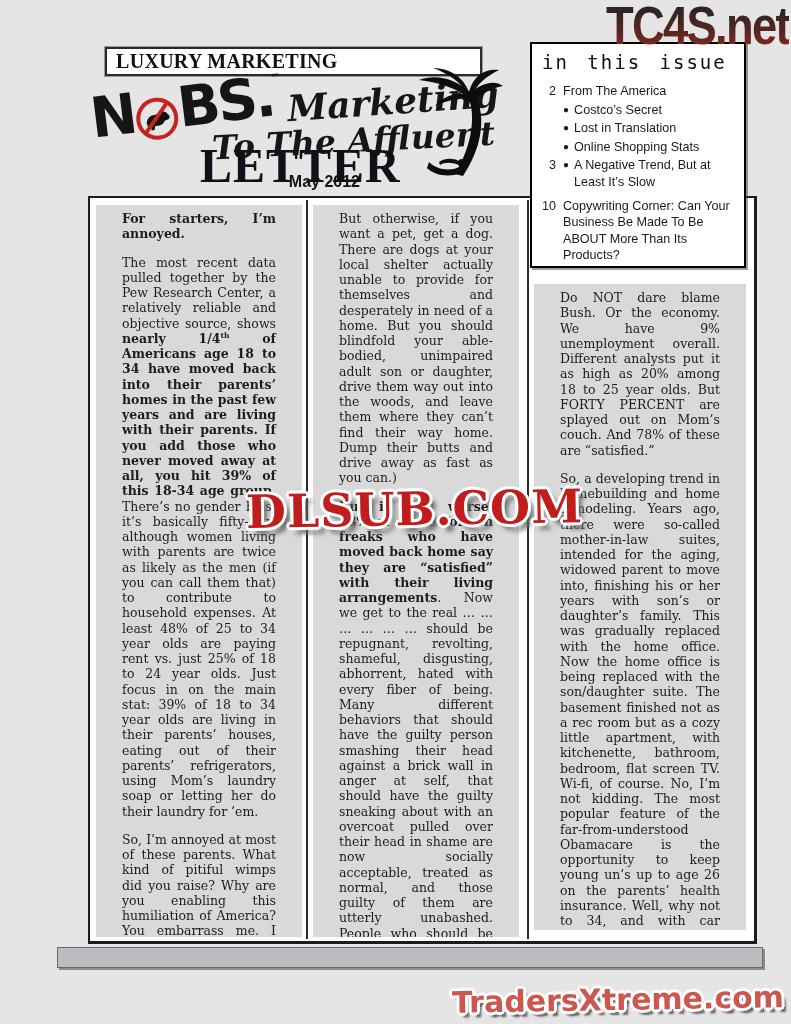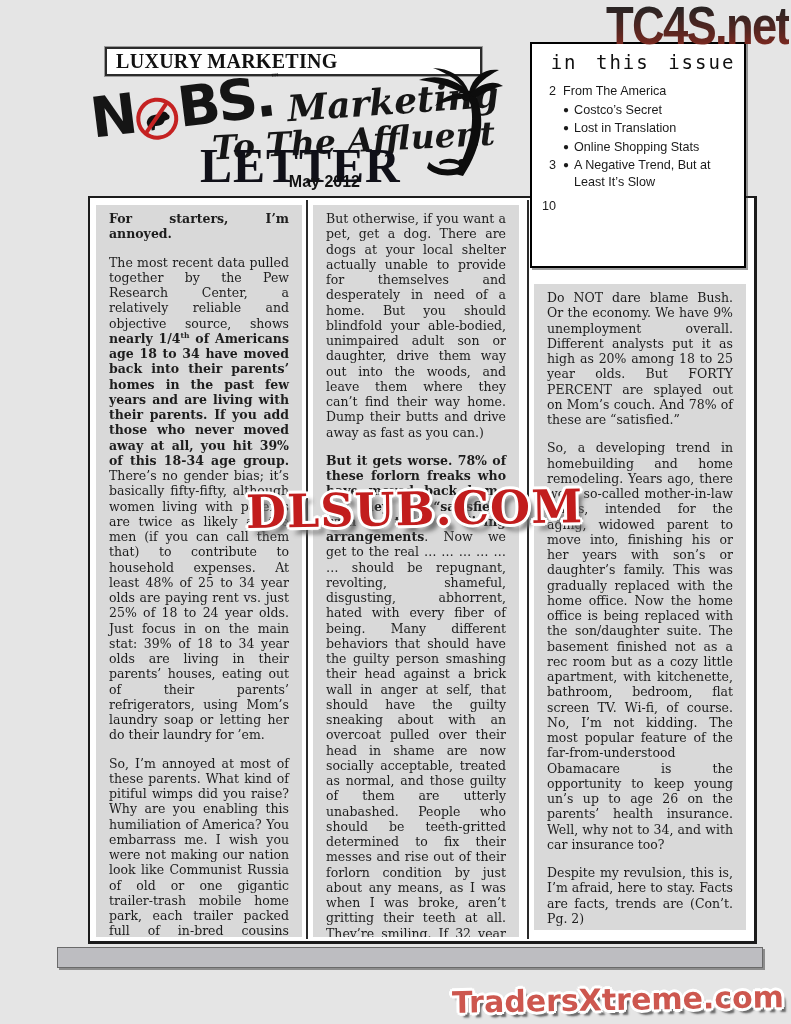--- a/index.html
+++ b/index.html
@@ -40,35 +40,35 @@
         font-family:"Liberation Serif",serif;font-weight:bold;font-size:48px;letter-spacing:1px;color:#101018;}
   .issue-date{position:absolute;left:200px;top:173px;width:160px;text-align:right;
         font-family:"Liberation Sans",sans-serif;font-weight:bold;font-size:16px;color:#111;}
   .palm{position:absolute;left:403px;top:66px;width:100px;height:112px;z-index:2;}
 
   
   .issue-box{position:absolute;left:530px;top:42px;width:216px;height:226px;box-sizing:border-box;
         border:2px solid #000;background:#fff;z-index:10;overflow:hidden;
         box-shadow:2px 2px 0 rgba(60,60,60,.5);}
   .issue-title{font-family:"DejaVu Sans Mono",monospace;font-size:19px;letter-spacing:2px;
-        word-spacing:5px;margin:7px 0 10px 10px;color:#111;text-align:center;}
+        word-spacing:5px;margin:7px 0 10px 10px;color:#111;}
   .issue-items{font-family:"Liberation Sans",sans-serif;font-size:12.6px;line-height:1.32;
         padding:0 6px 0 4px;color:#1a1a1a;}
   .issue-row{display:flex;margin-bottom:2px;}
   .issue-row.gap{margin-top:7px;}
   .issue-row .pg{width:20px;text-align:right;margin-right:7px;flex:none;}
   .issue-row .txt{flex:1;display:flex;}
   .issue-row .blt{flex:none;margin-right:5px;font-size:10px;line-height:1.6;}
 
   
   .main-box{position:absolute;left:88px;top:196px;width:669px;height:748px;box-sizing:border-box;
         border:2px solid #1c1c1c;border-right-width:3px;border-bottom-width:3px;background:#fff;}
   .divider{position:absolute;top:2px;bottom:2px;width:2px;background:#2a2a2a;}
   .d1{left:216px;} .d2{left:437px;}
-  .col{position:absolute;box-sizing:border-box;background:#d9d9d9;padding:6px 13px;overflow:hidden;
+  .col{position:absolute;box-sizing:border-box;background:#d9d9d9;padding:6px 26px;overflow:hidden;
         font-family:"DejaVu Serif",serif;font-size:12.5px;line-height:1.22;text-align:justify;
         color:#1d1d1d;}
   .col1{left:6px;top:7px;width:206px;height:732px;}
   .col2{left:223px;top:7px;width:206px;height:732px;}
   .col3{left:444px;top:86px;width:212px;height:646px;}
   .col p{margin:0 0 13px;}
   .fb{font-weight:bold;} .fi{margin-top:6px;}
   .col sup{font-size:.6em;line-height:0;}
 
   
@@ -140,20 +140,21 @@
         <div class="issue-row">
           <span class="pg"></span>
           <span class="txt"><span class="blt">●</span>Online Shopping Stats</span>
         </div>
         <div class="issue-row">
           <span class="pg">3</span>
           <span class="txt"><span class="blt">●</span>A Negative Trend, But at Least It’s Slow</span>
         </div>
         <div class="issue-row gap">
           <span class="pg">10</span>
+          <span class="txt">Copywriting Corner: Can Your Business Be Made To Be ABOUT More Than Its Products?</span>
         </div>
       </div>
   </div>
 
   <div class="main-box">
     <div class="divider d1"></div>
     <div class="divider d2"></div>
     <div class="col col1">
         <p><span class="fb">For starters, I’m annoyed.</span></p>
         <p><span>The most recent data pulled together by the Pew Research Center, a relatively reliable and objective source, shows </span><span class="fb">nearly 1/4</span><sup class="fb">th</sup><span class="fb"> of Americans age 18 to 34 have moved back into their parents’ homes in the past few years and are living with their parents. If you add those who never moved away at all, you hit 39% of this 18-34 age group.</span><span> There’s no gender bias; it’s basically fifty-fifty, although women living with parents are twice as likely as the men (if you can call them that) to contribute to household expenses.  At least 48% of 25 to 34 year olds are paying rent vs. just 25% of 18 to 24 year olds. Just focus in on the main stat: 39% of 18 to 34 year olds are living in their parents’ houses, eating out of their parents’ refrigerators, using Mom’s laundry soap or letting her do their laundry for ’em.</span></p>

